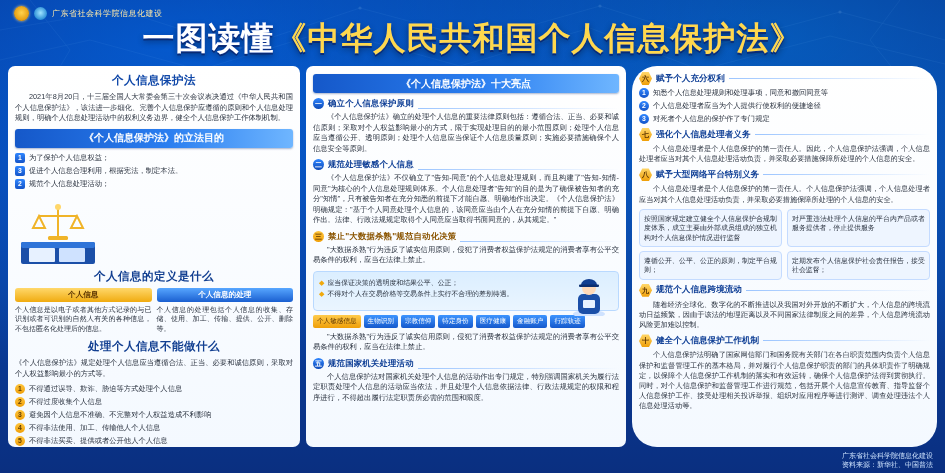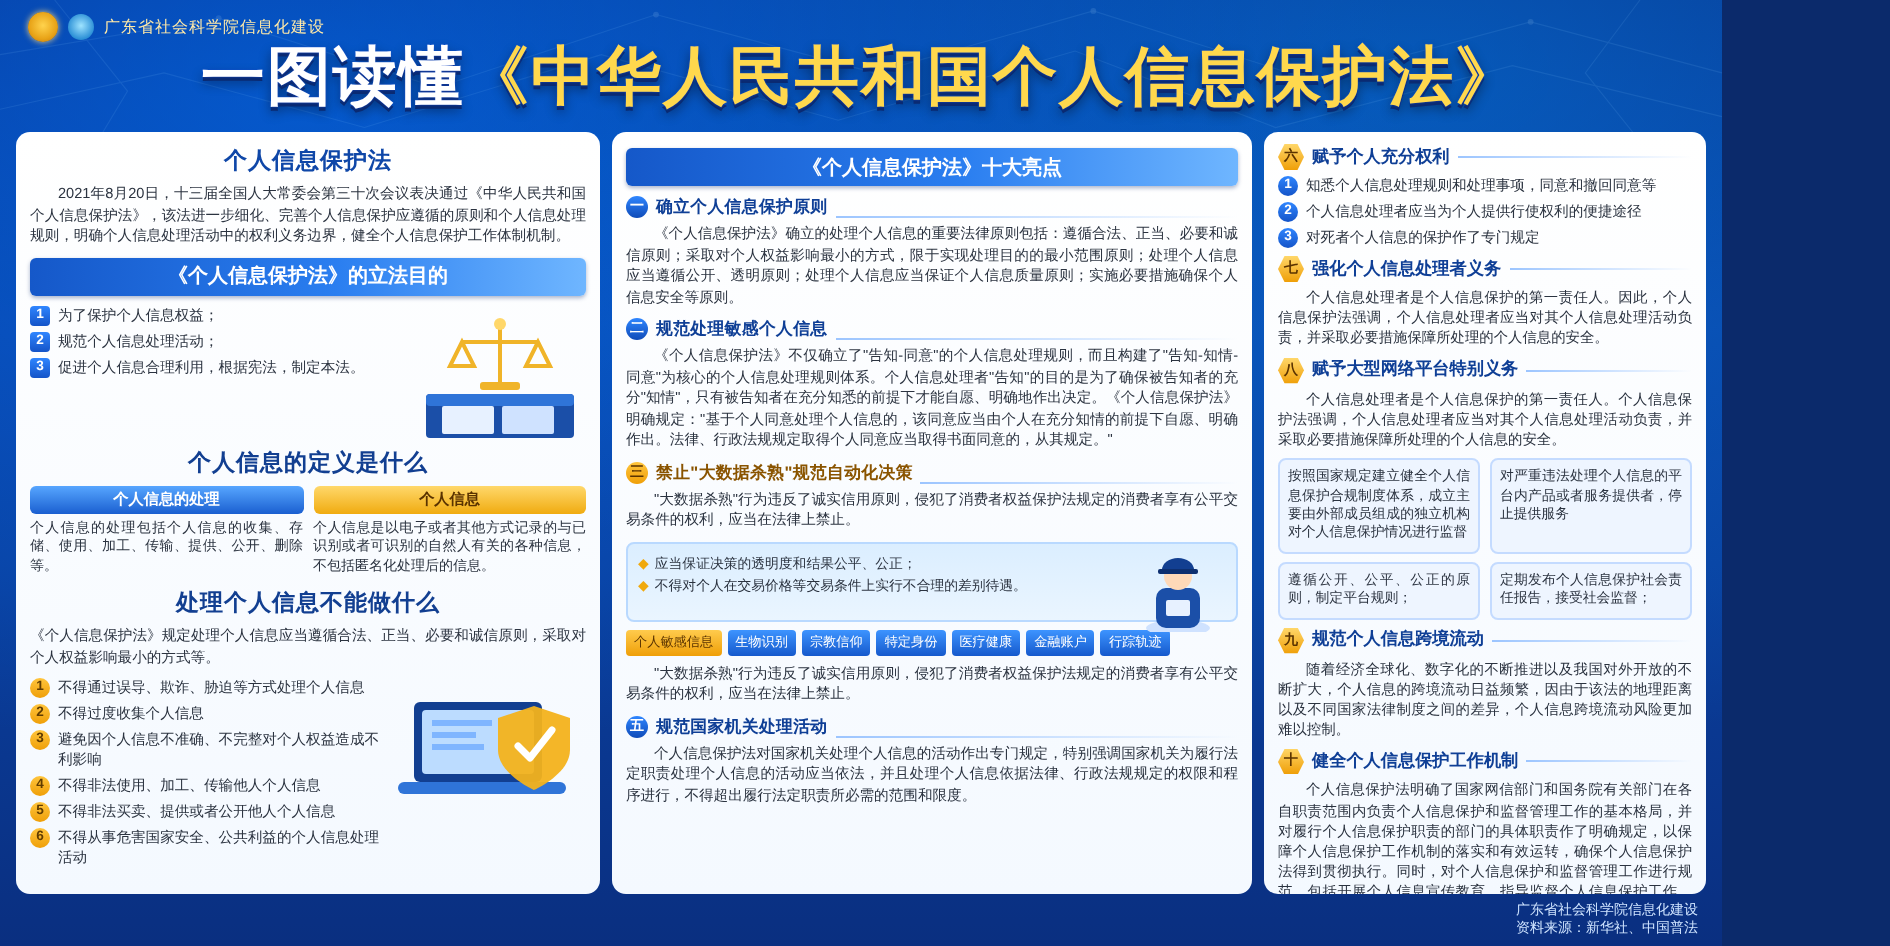--- a/index.html
+++ b/index.html
@@ -2,21 +2,21 @@
 <html><head>
 <meta charset="utf-8">
 <style>
   html,body{margin:0;padding:0;}
   body{
     width:945px;height:473px;overflow:hidden;
     font-family:"Liberation Sans","DejaVu Sans",sans-serif;
     background:#0b2a6b;
   }
   .poster{
-    position:relative;width:861px;height:473px;
+    position:relative;width:945px;height:473px;
     background:
       radial-gradient(ellipse at 18% 10%, rgba(0,120,255,.55) 0%, rgba(0,40,120,0) 55%),
       radial-gradient(ellipse at 82% 8%, rgba(0,150,255,.40) 0%, rgba(0,40,120,0) 55%),
       linear-gradient(180deg,#0a2d86 0%,#0b3fa2 35%,#0a3f9e 60%,#0a2f80 100%);
     overflow:hidden;
   }
   
   .netlines{position:absolute;inset:0;opacity:.22;}
   .header{
     position:relative;height:68px;
@@ -56,21 +56,21 @@
   .col{
     background:linear-gradient(180deg,#ffffff 0%,#f4f9ff 100%);
     border-radius:7px;
     padding:6px 7px 7px 7px;
     box-sizing:border-box;
     overflow:hidden;
     position:relative;
   }
   .col1{width:292px;}
   .col2{width:320px;}
-  .col3{flex:1;}
+  .col3{flex:1;border-radius:25px;}
   .sec-title{
     text-align:center;font-weight:bold;color:#0f47a8;font-size:11.5px;
     margin:1px 0 4px 0;letter-spacing:.5px;
   }
   .sec-title.dark{color:#123f91;}
   p.body{
     font-size:7.3px;line-height:10.5px;color:#2b3340;margin:0 0 5px 0;
     text-align:justify;text-indent:14px;
   }
   p.body.noind{text-indent:0;}
@@ -86,21 +86,21 @@
     display:flex;align-items:flex-start;gap:4px;
     margin-bottom:3px;font-size:7.3px;line-height:10px;color:#2b3340;
   }
   .numlist li .n{
     flex:0 0 auto;width:10px;height:10px;border-radius:2px;
     background:linear-gradient(180deg,#2f86ff,#1454c8);
     color:#fff;font-size:6.8px;line-height:10px;text-align:center;font-weight:bold;
   }
   .numlist li .n.gold{background:linear-gradient(180deg,#ffc53d,#ef9f08);color:#603c00;}
   .numlist li .n.circ{border-radius:50%;}
-  .twocol{display:flex;gap:6px;align-items:flex-start;}
+  .twocol{display:flex;gap:6px;align-items:flex-start;flex-direction:column;}
   .illus{
     flex:0 0 auto;width:86px;height:70px;position:relative;
   }
   .defs{display:flex;gap:5px;margin-top:2px;}
   .defbox{flex:1;}
   .defhead{
     background:linear-gradient(180deg,#ffd86b,#f0ab10);
     color:#5a3300;font-size:7.6px;font-weight:bold;text-align:center;
     border-radius:3px;padding:2px 0;margin-bottom:3px;
   }
@@ -203,26 +203,26 @@
 
       <div class="ribbon">《个人信息保护法》的立法目的</div>
 
       <div class="twocol">
         <ul class="numlist" style="flex:1;">
           <li>
               <span class="n">1</span>
               <span>为了保护个人信息权益；</span>
             </li>
           <li>
+              <span class="n">3</span>
+              <span>促进个人信息合理利用，根据宪法，制定本法。</span>
+            </li>
+          <li>
               <span class="n">2</span>
               <span>规范个人信息处理活动；</span>
-            </li>
-          <li>
-              <span class="n">3</span>
-              <span>促进个人信息合理利用，根据宪法，制定本法。</span>
             </li>
         </ul>
         <div class="illus">
           <svg viewBox="0 0 86 70" width="86" height="70">
             <rect x="6" y="44" width="74" height="22" rx="2" fill="#1b4fa8"></rect>
             <rect x="6" y="44" width="74" height="6" rx="2" fill="#2f74d8"></rect>
             <rect x="14" y="50" width="26" height="14" rx="1" fill="#e7f1ff"></rect>
             <rect x="44" y="50" width="26" height="14" rx="1" fill="#cfe2ff"></rect>
             <g stroke="#f0b429" stroke-width="2" fill="none">
               <path d="M43,10 L43,40"></path>
@@ -232,26 +232,26 @@
             </g>
             <circle cx="43" cy="9" r="3" fill="#ffd76a"></circle>
             <rect x="33" y="38" width="20" height="4" rx="1.5" fill="#f0b429"></rect>
           </svg>
         </div>
       </div>
 
       <div class="sec-title dark">个人信息的定义是什么</div>
       <div class="defs">
         <div class="defbox">
+          <div class="defhead">个人信息</div>
+          <div class="deftext">个人信息是以电子或者其他方式记录的与已识别或者可识别的自然人有关的各种信息，不包括匿名化处理后的信息。</div>
+        </div>
+        <div class="defbox">
           <div class="defhead blue">个人信息的处理</div>
           <div class="deftext">个人信息的处理包括个人信息的收集、存储、使用、加工、传输、提供、公开、删除等。</div>
-        </div>
-        <div class="defbox">
-          <div class="defhead">个人信息</div>
-          <div class="deftext">个人信息是以电子或者其他方式记录的与已识别或者可识别的自然人有关的各种信息，不包括匿名化处理后的信息。</div>
         </div>
       </div>
 
       <div class="sec-title dark" style="margin-top:6px;">处理个人信息不能做什么</div>
       <p class="body noind">《个人信息保护法》规定处理个人信息应当遵循合法、正当、必要和诚信原则，采取对个人权益影响最小的方式等。</p>
       <div class="twocol">
         <ul class="numlist" style="flex:1;">
           <li>
               <span class="n gold circ">1</span>
               <span>不得通过误导、欺诈、胁迫等方式处理个人信息</span>

